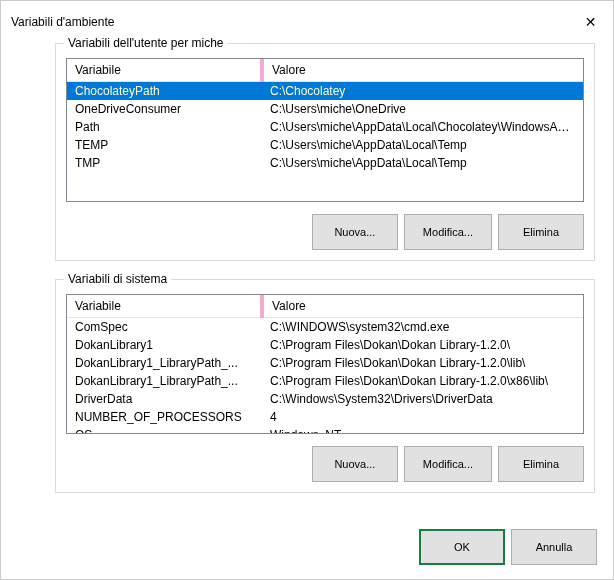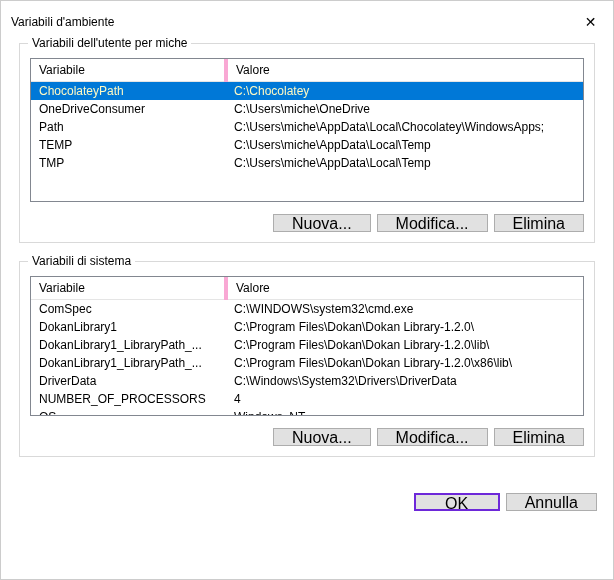--- a/index.html
+++ b/index.html
@@ -21,21 +21,21 @@
     padding: 12px 0 0 10px;
     background: #fff;
     border-bottom: 0;
   }
   .titlebar .title { flex: 1; }
   .titlebar .close {
     width: 45px; height: 30px;
     display: flex; align-items: center; justify-content: center;
     font-size: 14px;
   }
-  .content { padding: 12px 16px 10px 16px; }
+  .content { padding: 12px 16px 10px 16px; margin-left: 36px; }
   .groupbox {
     border: 1px solid #d9d9d9;
     position: relative;
     padding: 14px 10px 10px 10px;
     margin-bottom: 18px;
   }
   .groupbox-label {
     position: absolute;
     top: -8px; left: 8px;
     background: #fff;
@@ -71,29 +71,29 @@
   tr.selected td { background: #0078d7; color: #fef9c3; }
   .col-name { width: 195px; }
   .btn-row {
     display: flex;
     justify-content: flex-end;
     gap: 6px;
     margin-top: 12px;
   }
   .btn {
     min-width: 86px;
-    height: 18px;
+    height: 36px;
     border: 1px solid #adadad;
     background: #e1e1e1;
     font-family: inherit;
-    font-size: 16px;
+    font-size: 11px;
     padding: 0 18px;
     cursor: default;
   }
-  .btn.default { border: 2px solid #6d28d9; background: #e1e1e1; }
+  .btn.default { border: 2px solid #15803d; background: #e1e1e1; }
   .dialog-buttons {
     display: flex;
     justify-content: flex-end;
     gap: 6px;
     padding: 8px 16px 12px 0;
   }
   ::-webkit-scrollbar { width: 17px; background: #f0f0f0; }
   ::-webkit-scrollbar-thumb { background: #c2c3c9; }
   ::-webkit-scrollbar-button { background: #f0f0f0; height: 17px; }
 </style>

